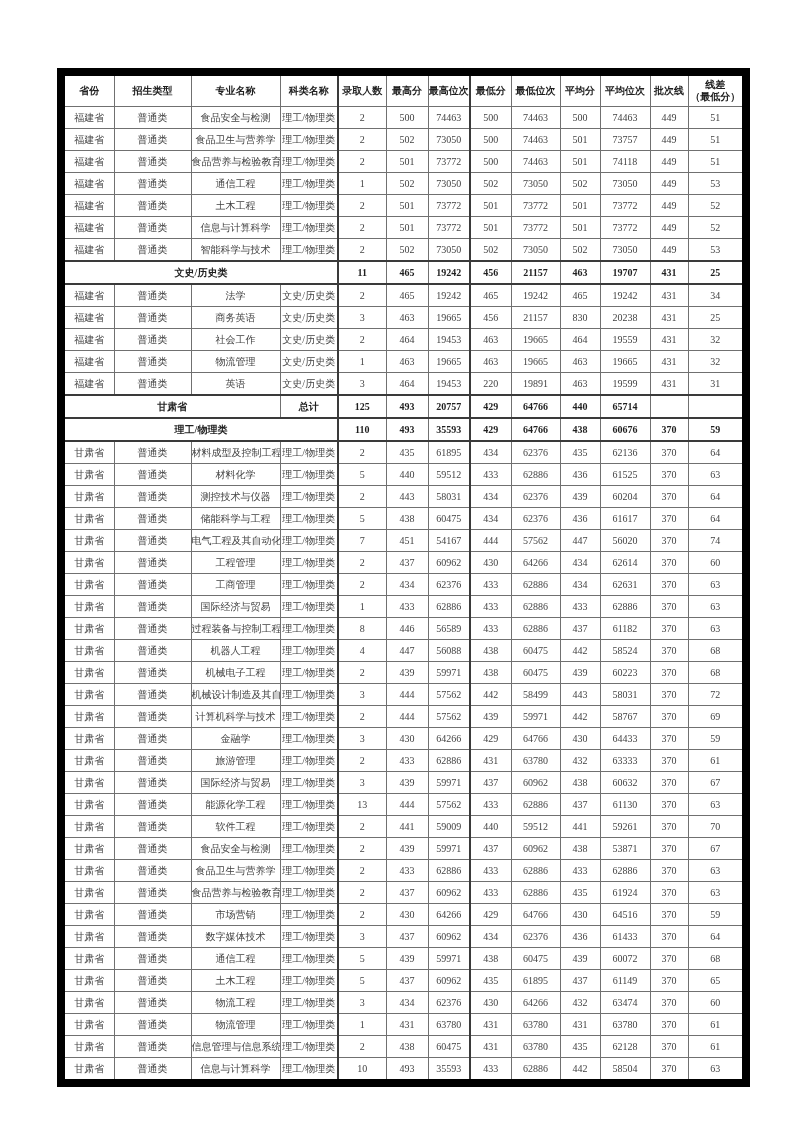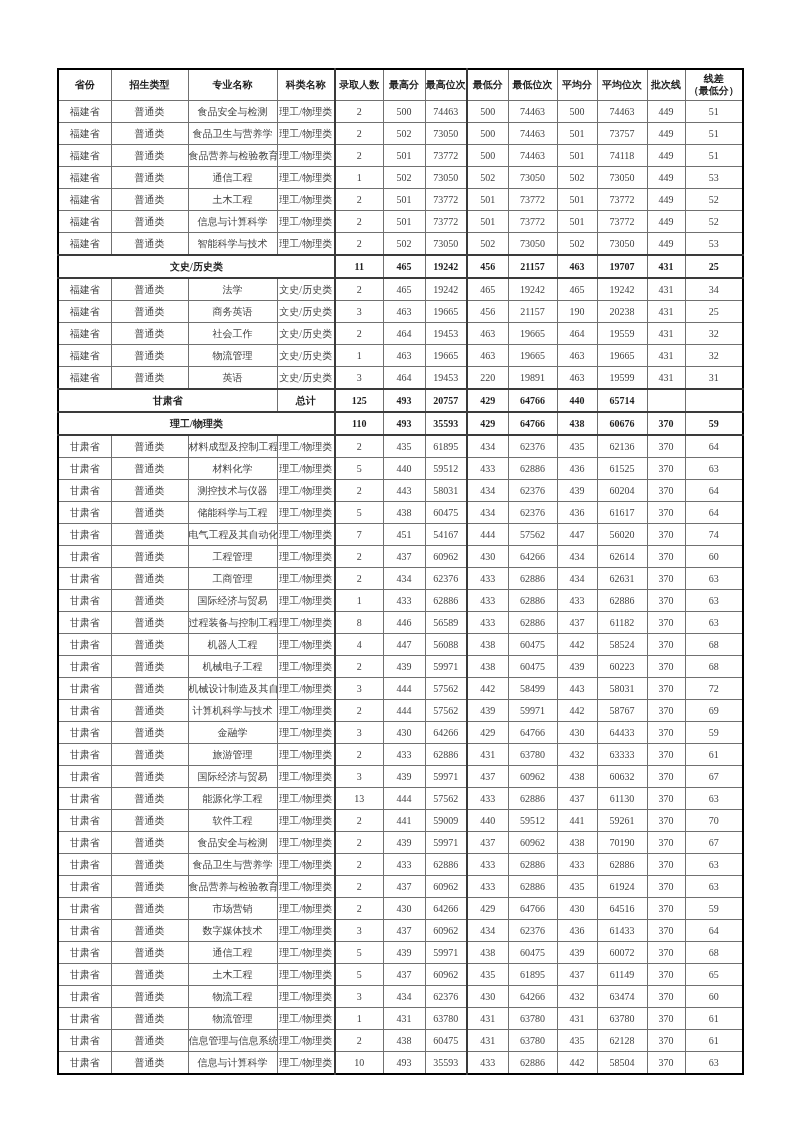--- a/index.html
+++ b/index.html
@@ -4,21 +4,21 @@
 <style>
   html,body{margin:0;padding:0;}
   body{
     width:800px;height:1131px;background:#ffffff;
     font-family:"Liberation Serif","DejaVu Serif",serif;
   }
   .page{position:relative;width:800px;height:1131px;background:#ffffff;overflow:hidden;}
   table.score-table{
     position:absolute;left:57px;top:68px;
     border-collapse:collapse;table-layout:fixed;width:686px;
-    border:2px solid #000000;
+    border:8px solid #000000;
   }
   .score-table th,.score-table td{
     border:1px solid #707070;
     text-align:center;vertical-align:middle;
     padding:0;overflow:hidden;white-space:nowrap;
   }
   .score-table th{
     height:30px;font-size:10px;line-height:1.2;
     font-weight:bold;color:#1f1f1f;white-space:pre-line;
   }
@@ -205,21 +205,21 @@
         <tr>
           <td>福建省</td>
           <td>普通类</td>
           <td>商务英语</td>
           <td>文史/历史类</td>
           <td class="thick-left">3</td>
           <td>463</td>
           <td>19665</td>
           <td class="thick-left">456</td>
           <td>21157</td>
-          <td>190</td>
+          <td>830</td>
           <td>20238</td>
           <td>431</td>
           <td>25</td>
         </tr>
         <tr>
           <td>福建省</td>
           <td>普通类</td>
           <td>社会工作</td>
           <td>文史/历史类</td>
           <td class="thick-left">2</td>
@@ -561,21 +561,21 @@
           <td>甘肃省</td>
           <td>普通类</td>
           <td>食品安全与检测</td>
           <td>理工/物理类</td>
           <td class="thick-left">2</td>
           <td>439</td>
           <td>59971</td>
           <td class="thick-left">437</td>
           <td>60962</td>
           <td>438</td>
-          <td>70190</td>
+          <td>53871</td>
           <td>370</td>
           <td>67</td>
         </tr>
         <tr>
           <td>甘肃省</td>
           <td>普通类</td>
           <td>食品卫生与营养学</td>
           <td>理工/物理类</td>
           <td class="thick-left">2</td>
           <td>433</td>

